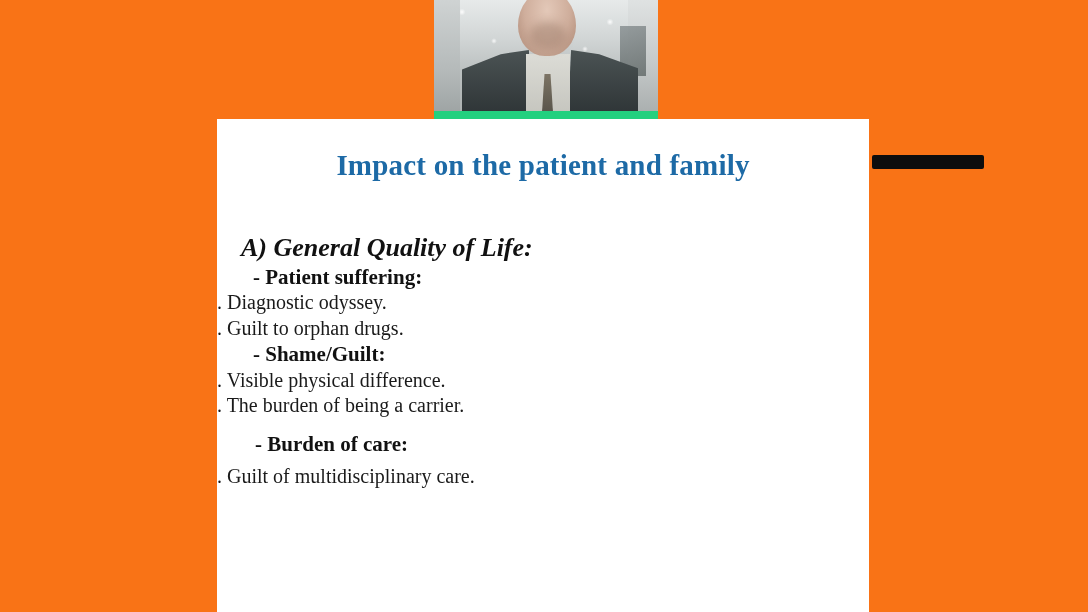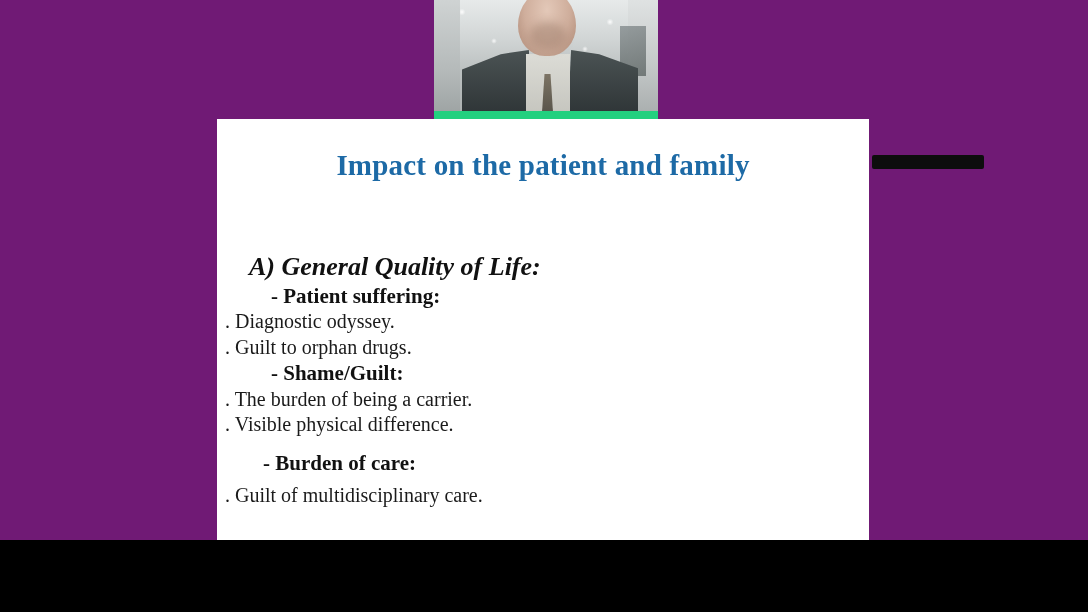--- a/index.html
+++ b/index.html
@@ -9,22 +9,22 @@
   }
   body {
     width: 1088px;
     height: 612px;
     overflow: hidden;
     font-family: "Liberation Serif", serif;
   }
   .screen {
     position: relative;
     width: 1088px;
-    height: 540px;
-    background: #701a75;
+    height: 612px;
+    background: #f97316;
     overflow: hidden;
   }
 
   
   .webcam {
     position: absolute;
     left: 434px;
     top: 0px;
     width: 224px;
     height: 120px;
@@ -155,40 +155,39 @@
     text-align: center;
     color: #1d6aa6;
     font-family: "Liberation Serif", serif;
     font-weight: bold;
     font-size: 29px;
     letter-spacing: 0.2px;
   }
   .body-block {
     position: absolute;
     left: 0;
-    top: 132px;
+    top: 113px;
     width: 652px;
-    padding-left: 8px;
   }
   .lvl-a {
     font-family: "Liberation Serif", serif;
     font-weight: bold;
     font-style: italic;
     font-size: 26px;
     color: #111111;
     margin-left: 24px;
     line-height: 1.22;
     white-space: nowrap;
   }
   .lvl-b {
     font-family: "Liberation Serif", serif;
     font-weight: bold;
     font-size: 21px;
     color: #111111;
-    margin-left: 46px;
+    margin-left: 36px;
     line-height: 1.26;
     white-space: nowrap;
   }
   .lvl-b.shift {
     margin-left: 38px;
   }
   .lvl-c {
     font-family: "Liberation Serif", serif;
     font-weight: normal;
     font-size: 20px;
@@ -228,22 +227,22 @@
 
     <div class="body-block">
 
       <div class="lvl-a">A) General Quality of Life:</div>
 
       <div class="lvl-b">- Patient suffering:</div>
       <div class="lvl-c">. Diagnostic odyssey.</div>
       <div class="lvl-c">. Guilt to orphan drugs.</div>
 
       <div class="lvl-b">- Shame/Guilt:</div>
+      <div class="lvl-c">. Visible physical difference.</div>
       <div class="lvl-c">. The burden of being a carrier.</div>
-      <div class="lvl-c">. Visible physical difference.</div>
 
       <div class="gap-md"></div>
       <div class="lvl-b shift">- Burden of care:</div>
       <div class="gap-sm"></div>
       <div class="lvl-c">. Guilt of multidisciplinary care.</div>
 
       <div class="gap-md"></div>
       <div class="gap-sm"></div>
 
     </div>

